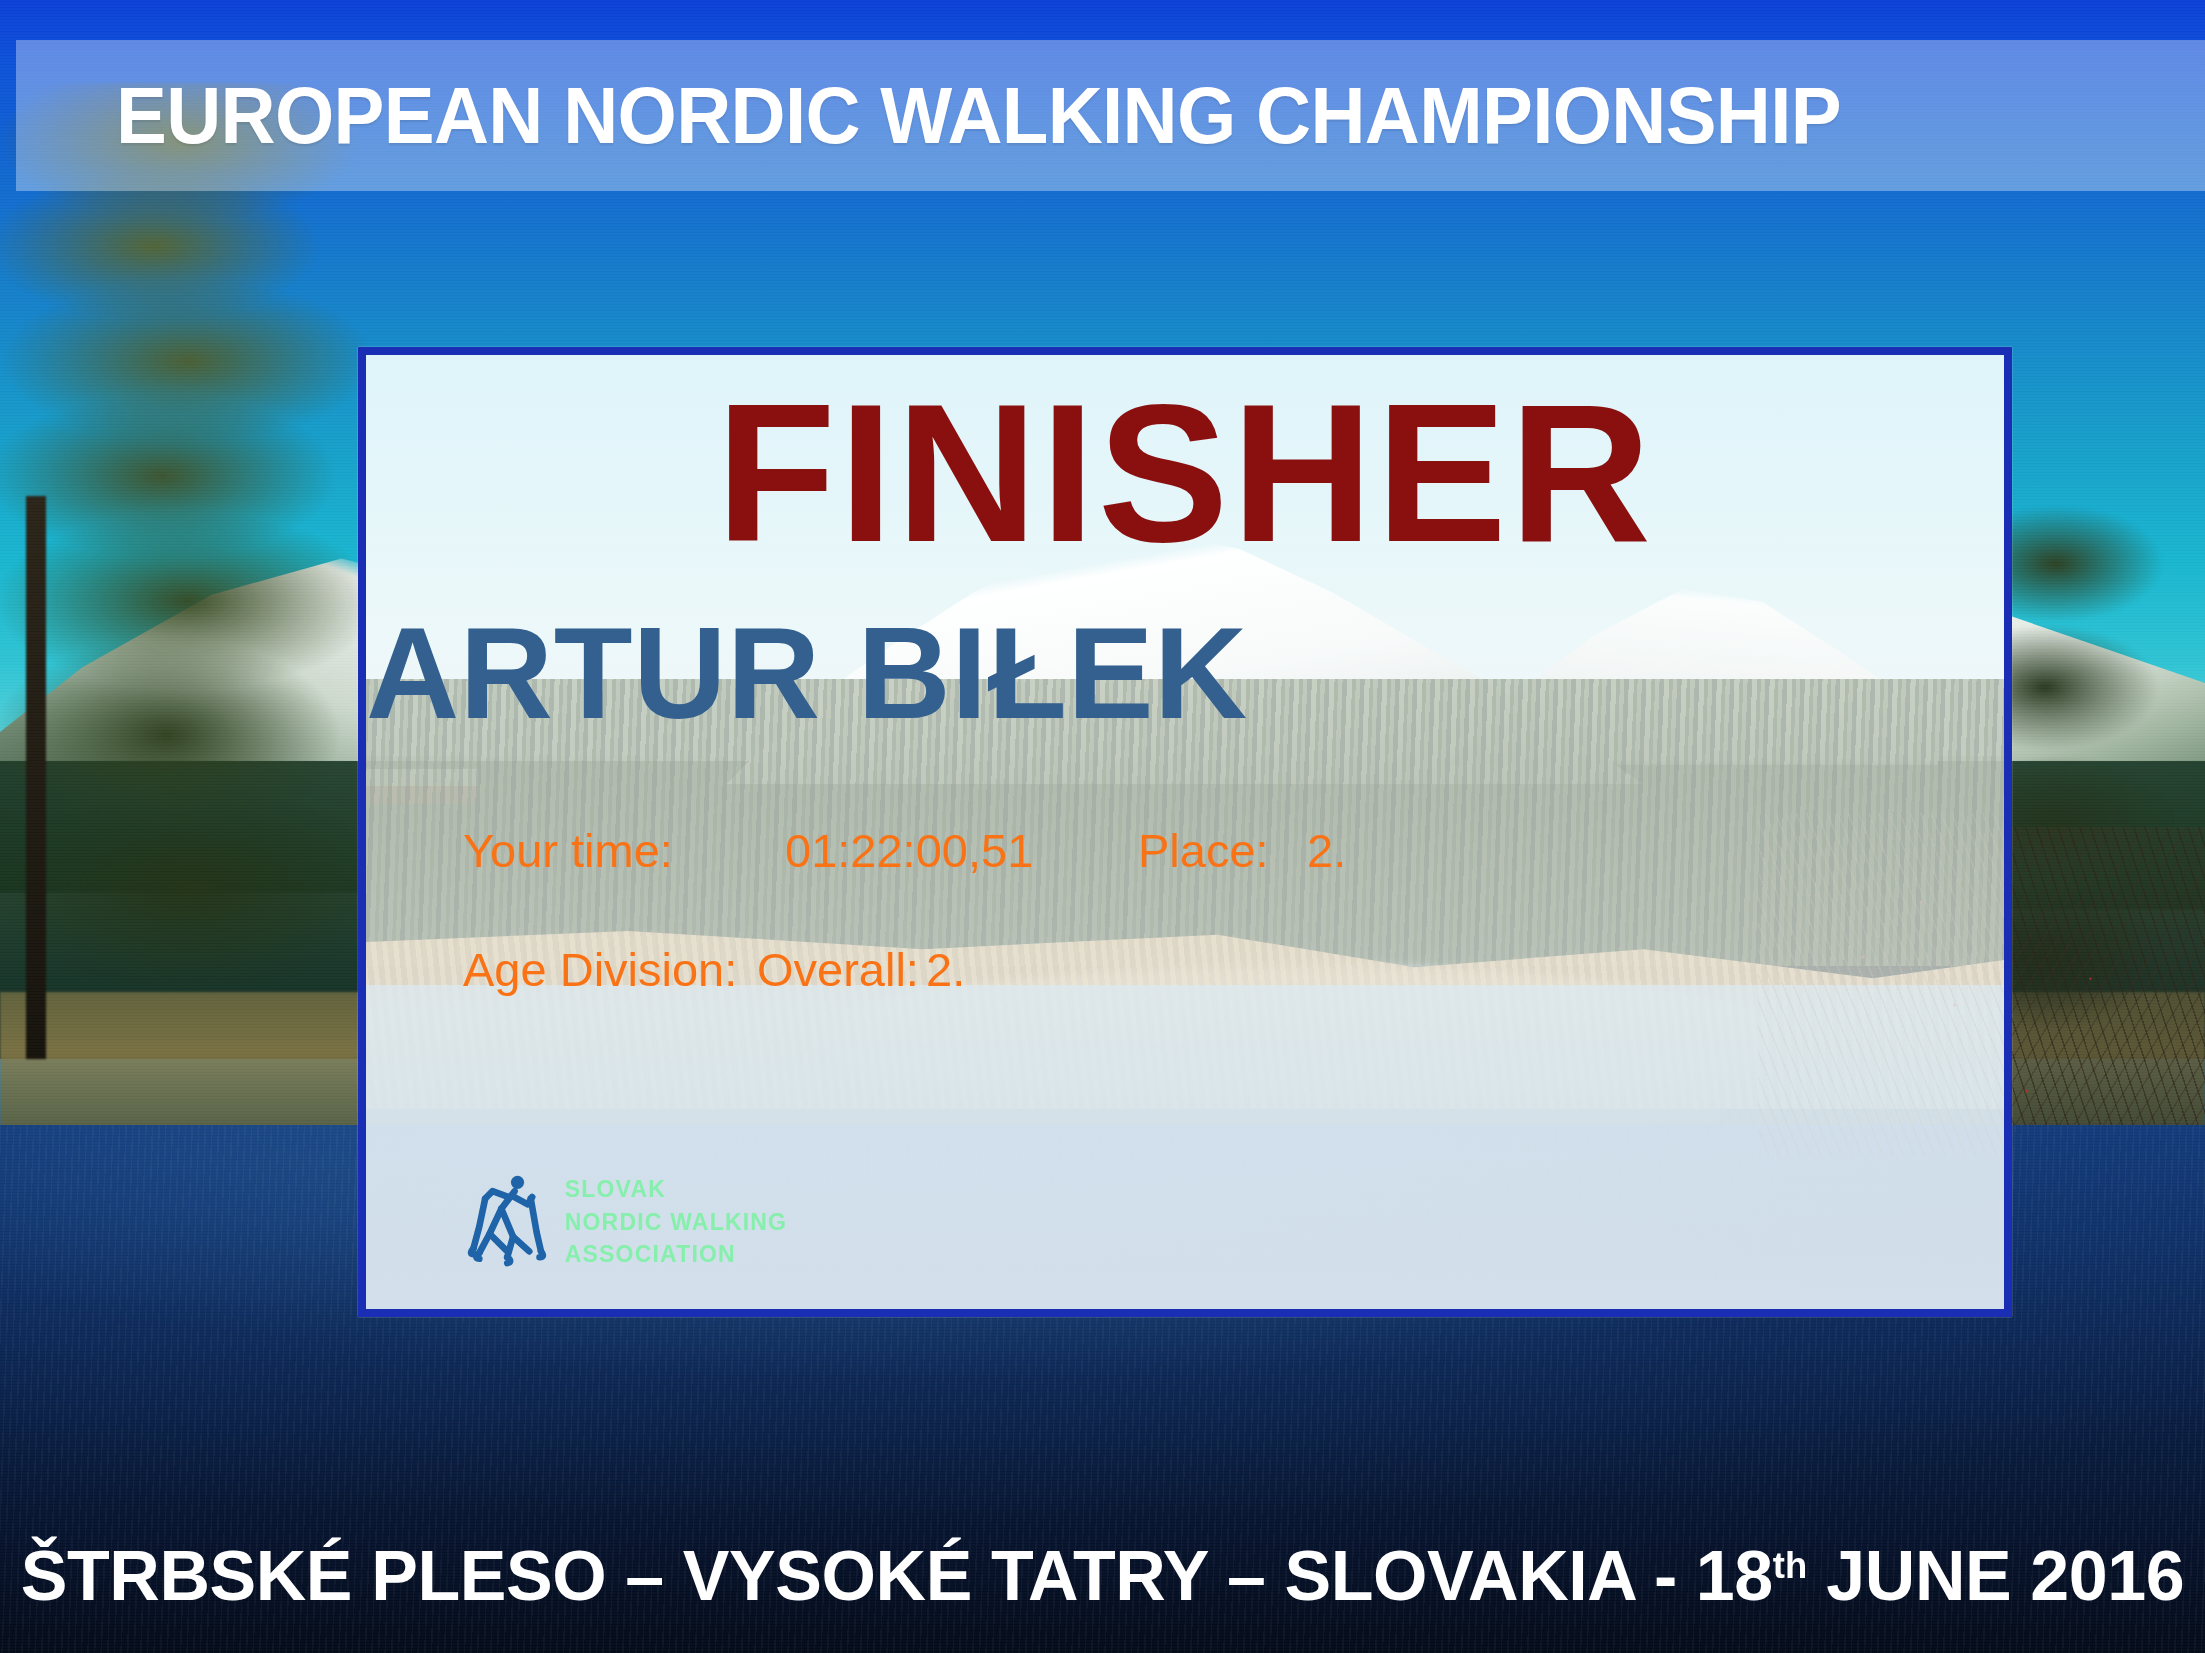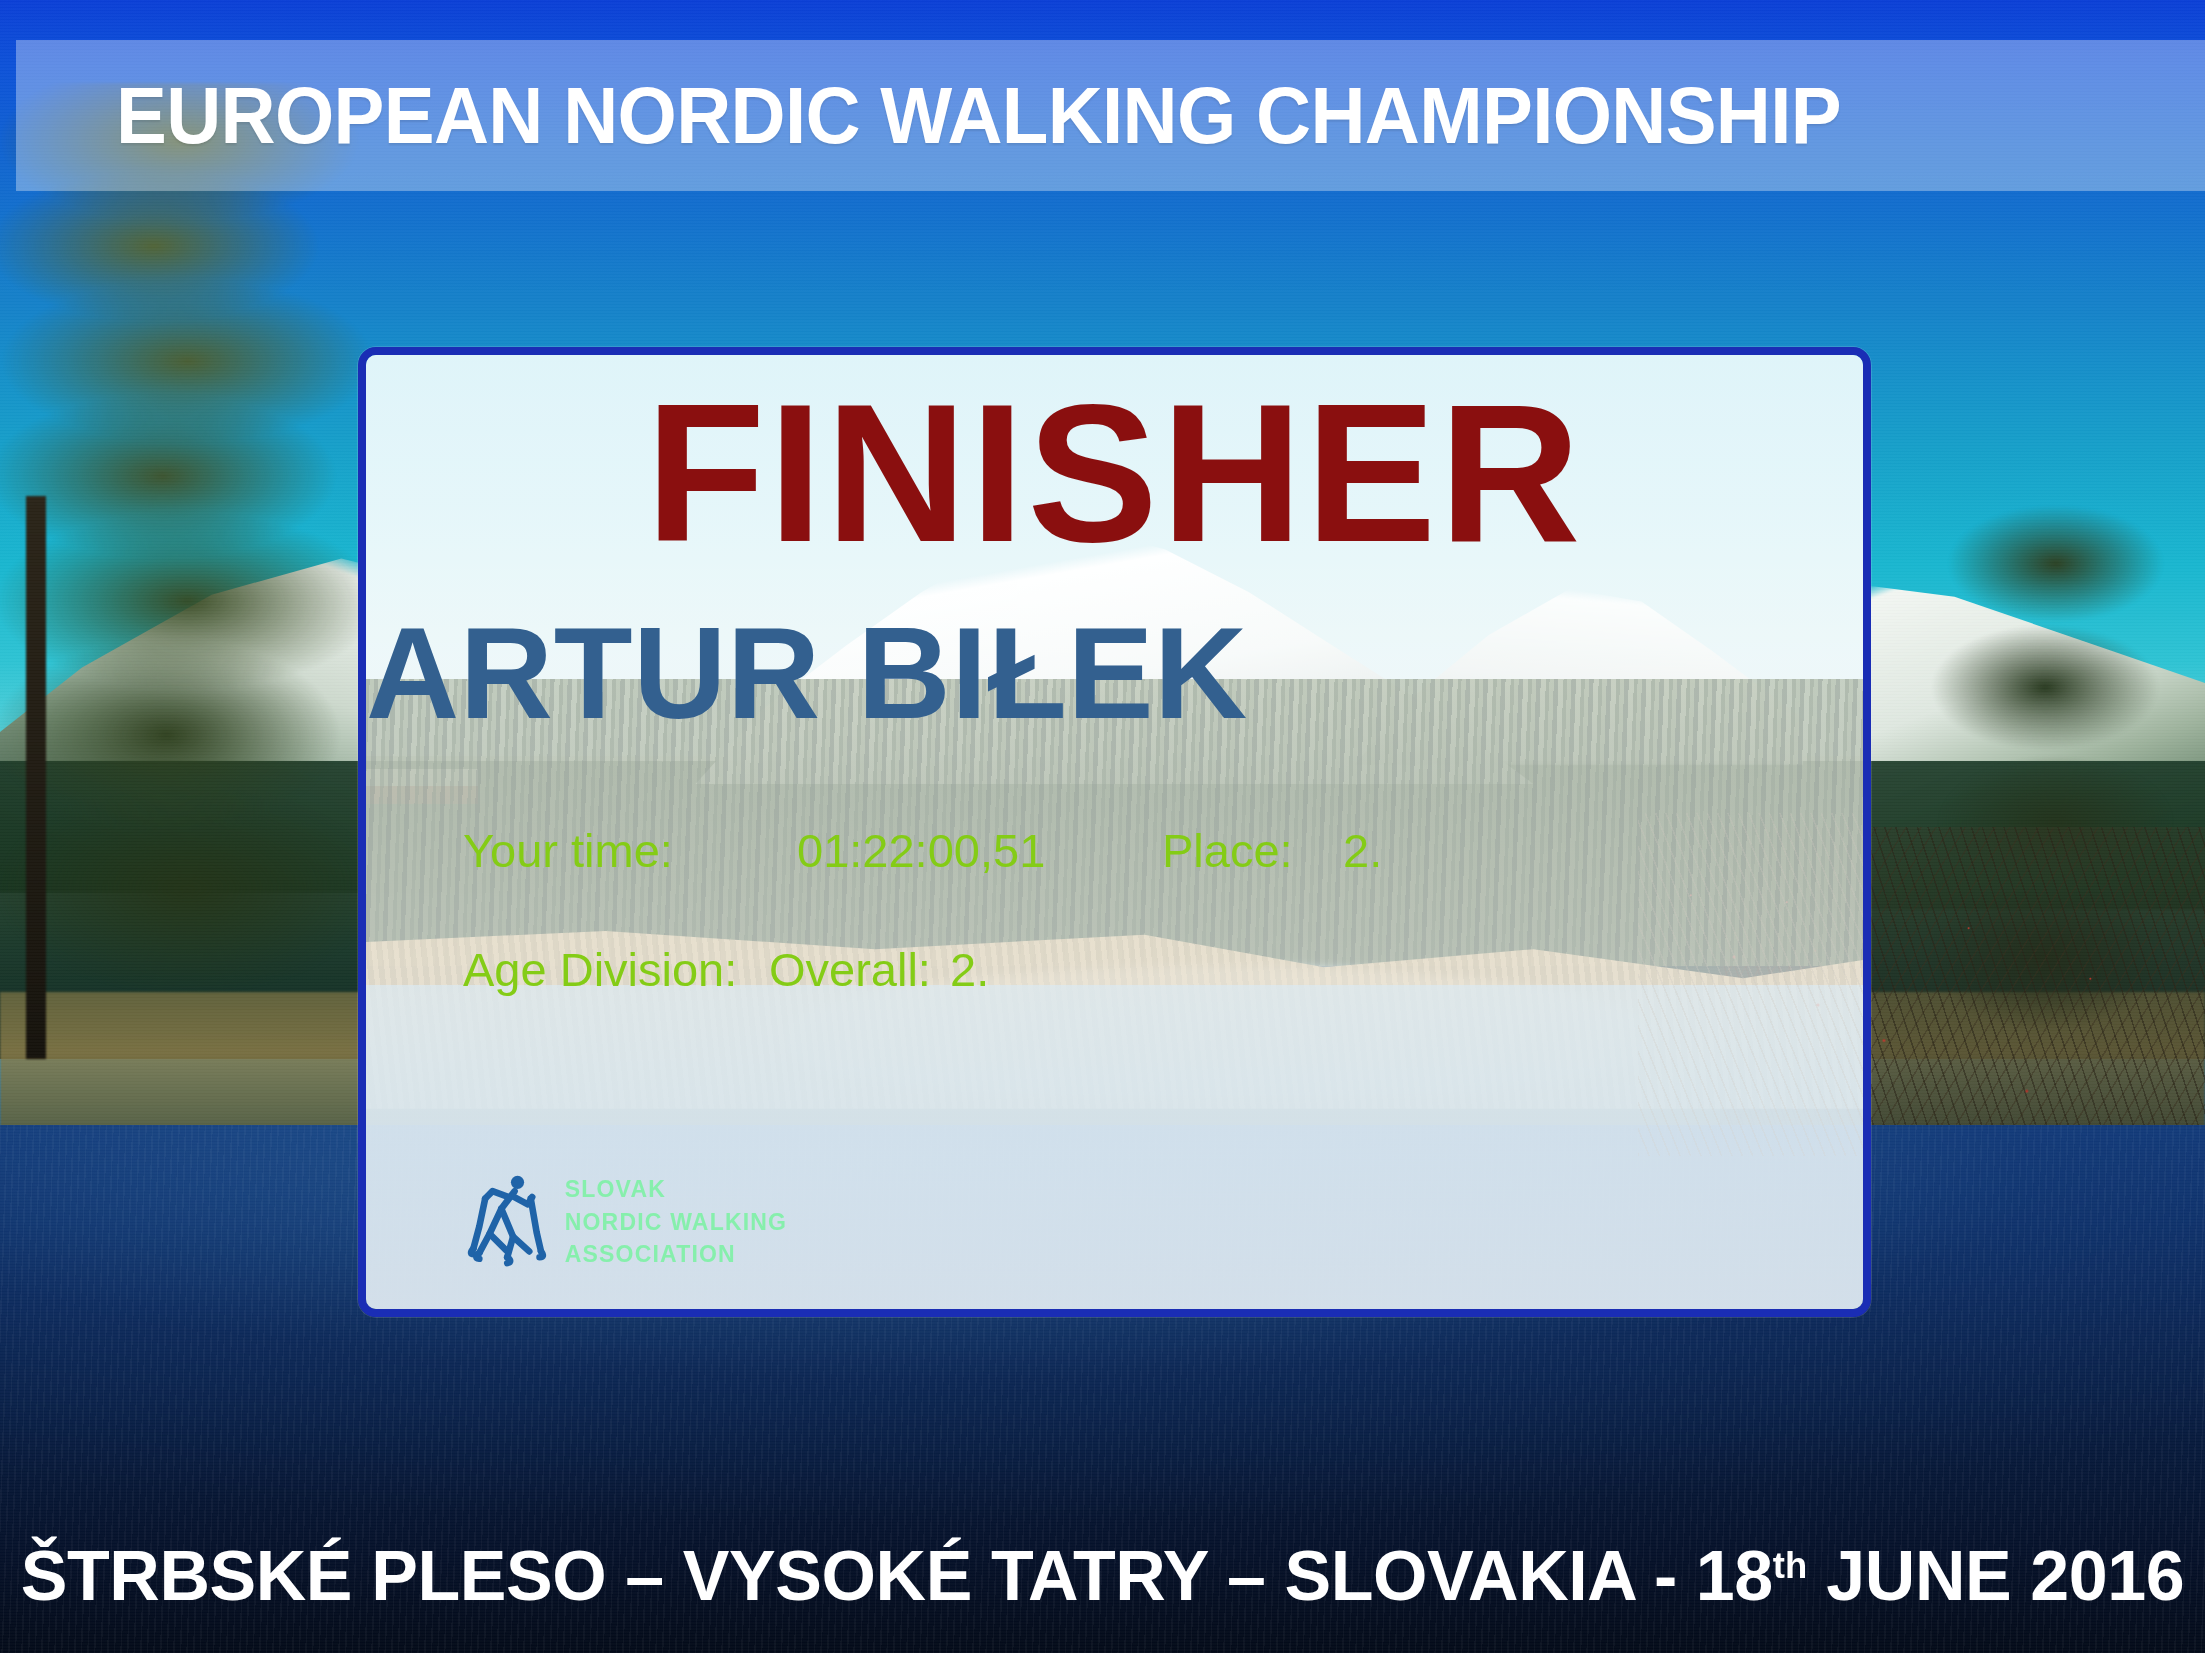--- a/index.html
+++ b/index.html
@@ -184,23 +184,23 @@
     transform: scaleX(.965);
     transform-origin: left center;
     white-space: nowrap;
     text-shadow: 0 1.5px 2.2px rgba(0,0,0,.10);
   }
 
   
   .card {
     position: absolute;
     left: 358px; top: 347px;
-    width: 1513px; height: 970px;
+    width: 1654px; height: 970px;
     border: 8px solid #1a2db5;
-    border-radius: 18px;
+    border-radius: 1px;
     box-sizing: border-box;
     overflow: hidden;
     box-shadow: 0 0 0 0.7px rgba(255,255,255,.18);
   }
   
   .card-photo { position: absolute; inset: 0; }
   .cp-sky {
     position: absolute; left:0; top:0; width:100%; height:42%;
     background: linear-gradient(180deg, #bfe9f3 0%, #c9edf4 38%, #d7f0f3 70%, #dfeef0 100%);
   }
@@ -307,26 +307,25 @@
 
   .detail-rows {
     position: absolute;
     left: 97px;
     top: 472px;
     width: 1206px;
   }
   .detail-row {
     display: flex;
     align-items: baseline;
-    color: #84cc16;
+    color: #f97316;
     font-size: 47px;
     font-weight: 400;
     line-height: 1;
     margin-bottom: 72px;
-    gap: 12px;
   }
   .dr-label  { width: 294px; flex: 0 0 294px; }
   .dr-value  { width: 353px; flex: 0 0 353px; margin-left: 28px; }
   .dr-label2 { width: 169px; flex: 0 0 169px; }
   .dr-value2 { flex: 0 0 auto; }
 
   
   .logo {
     position: absolute;
     left: 97px;

